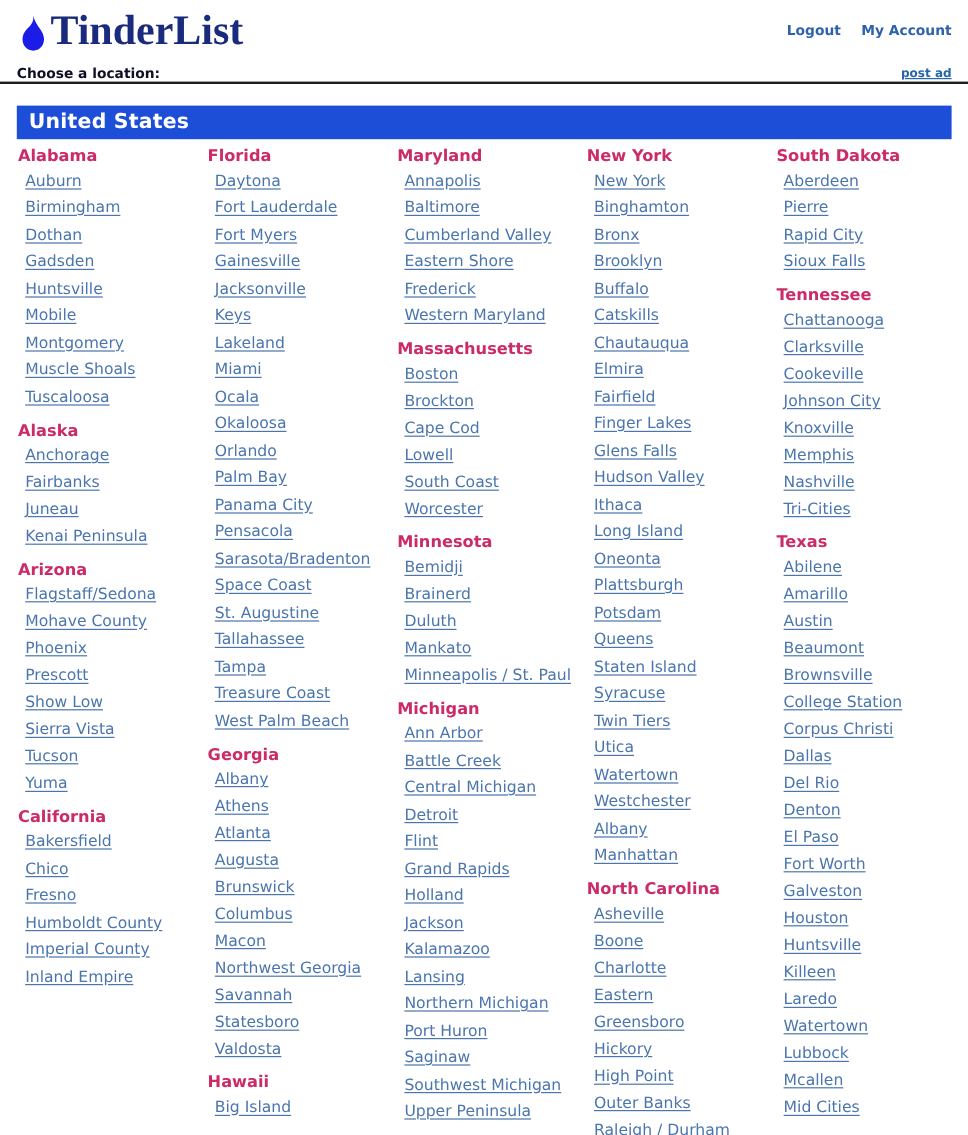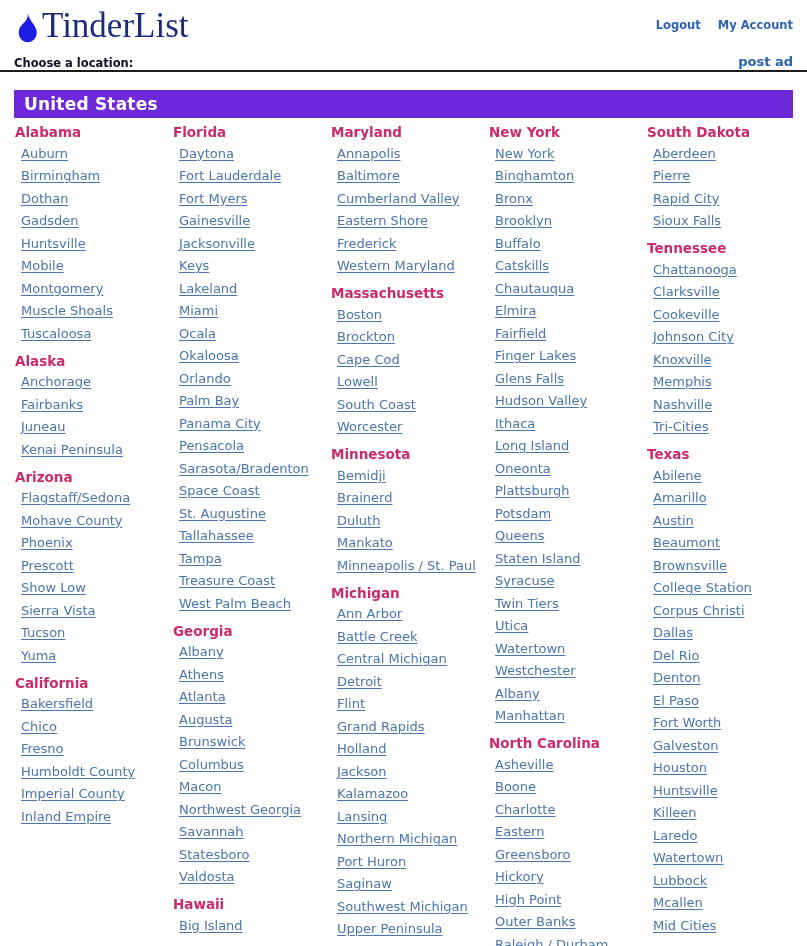--- a/index.html
+++ b/index.html
@@ -3,32 +3,32 @@
 <meta charset="utf-8">
 <style>
   html,body{margin:0;padding:0;}
   body{
     width:807px;height:946px;overflow:hidden;background:#fff;
     font-family:"DejaVu Sans","Liberation Sans",sans-serif;
     -webkit-font-smoothing:antialiased;
   }
   
   .topbar{display:flex;justify-content:space-between;align-items:flex-start;padding:7px 14px 0;}
-  .logo{display:flex;align-items:center;gap:1px;cursor:pointer;}
+  .logo{display:flex;align-items:center;gap:1px;cursor:pointer;font-weight:bold;}
   .logo svg{display:block;margin-top:2px;}
   .logo-text{font-family:"Liberation Serif","DejaVu Serif",serif;font-size:35px;line-height:38px;color:#1a2b7d;}
   .top-nav{padding-top:11px;font-size:11.5px;font-weight:bold;white-space:nowrap;}
   .top-nav a{color:#2e62ae;margin-left:13px;cursor:pointer;}
   
   .subheader{display:flex;justify-content:space-between;align-items:flex-end;padding:0 14px;margin-top:9px;}
   .choose{font-size:11.5px;font-weight:bold;color:#0e0e24;padding-bottom:0;}
-  .post-ad{font-size:13px;font-weight:bold;color:#2766a8;cursor:pointer;padding-bottom:1px;}
+  .post-ad{font-size:10px;font-weight:bold;color:#2766a8;text-decoration:underline;cursor:pointer;padding-bottom:1px;}
   .rule{height:2px;background:#1d1d1d;width:807px;}
   
-  .banner{margin:18px 14px 0;height:28px;line-height:28px;background:#6d28d9;color:#fff;
+  .banner{margin:18px 14px 0;height:28px;line-height:28px;background:#1d4ed8;color:#fff;
           font-size:17px;font-weight:bold;padding-left:10px;letter-spacing:0.2px;}
   
   .columns{display:flex;margin:5px 0 0 15px;align-items:flex-start;}
   .column{width:158px;flex:0 0 158px;}
   .state-group{margin-bottom:7px;}
   .state-name{font-size:13.5px;font-weight:bold;color:#cb2b68;margin:0 0 1px;line-height:18px;}
   .city-link{display:table;font-size:13px;line-height:17px;color:#4a75ad;text-decoration:underline;
              text-underline-offset:2px;padding:2.5px 0 3px;margin-left:6px;cursor:pointer;}
 </style>
 </head>

